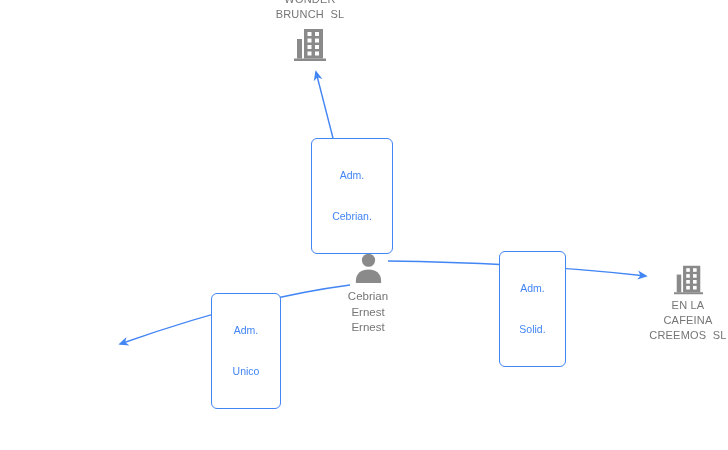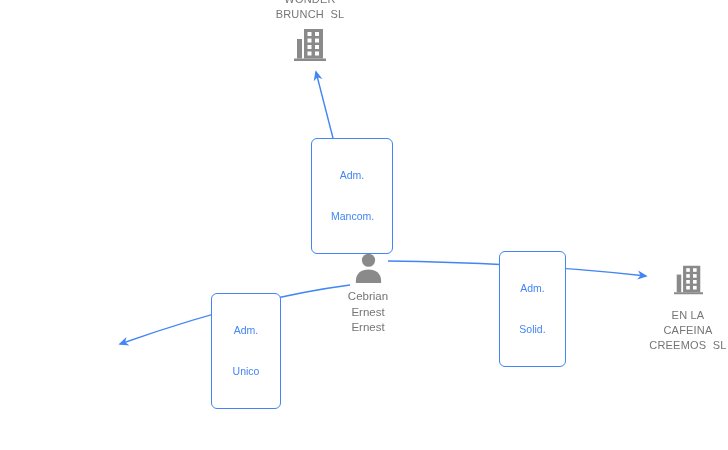--- a/index.html
+++ b/index.html
@@ -26,21 +26,21 @@
   }
   .node .lbl {
     font-size: 11px;
     line-height: 15px;
     color: #757575;
     text-align: left;
     white-space: pre;
   }
   .node.company .lbl { letter-spacing: 0.2px; }
   .icon-gap-above { margin-top: 7px; }
-  .txt-gap-above { margin-top: 12px; }
+  .txt-gap-above { margin-top: 2px; }
   .person-name .lbl { line-height: 15.5px; font-size: 11.5px; }
   .edge-label {
     position: absolute;
     z-index: 3;
     background: #ffffff;
     border: 1.5px solid #4285f4;
     border-radius: 6px;
     color: #4285f4;
     font-size: 10.5px;
     line-height: 13.5px;
@@ -124,21 +124,21 @@
       <use href="#bld" fill="#8a8a8a"></use>
     </svg>
     <div class="lbl txt-gap-above">EN LA</div>
     <div class="lbl">CAFEINA</div>
     <div class="lbl">CREEMOS  SL</div>
   </div>
 
 
   <div class="edge-label" style="left:311px; top:138px; width:42px;">
     <div>Adm.</div>
-    <div>Mancom.</div>
+    <div>Cebrian.</div>
   </div>
 
   <div class="edge-label" style="left:499px; top:251px; width:27px;">
     <div>Adm.</div>
     <div>Solid.</div>
   </div>
 
   <div class="edge-label" style="left:211px; top:293px; width:30px;">
     <div>Adm.</div>
     <div>Unico</div>

